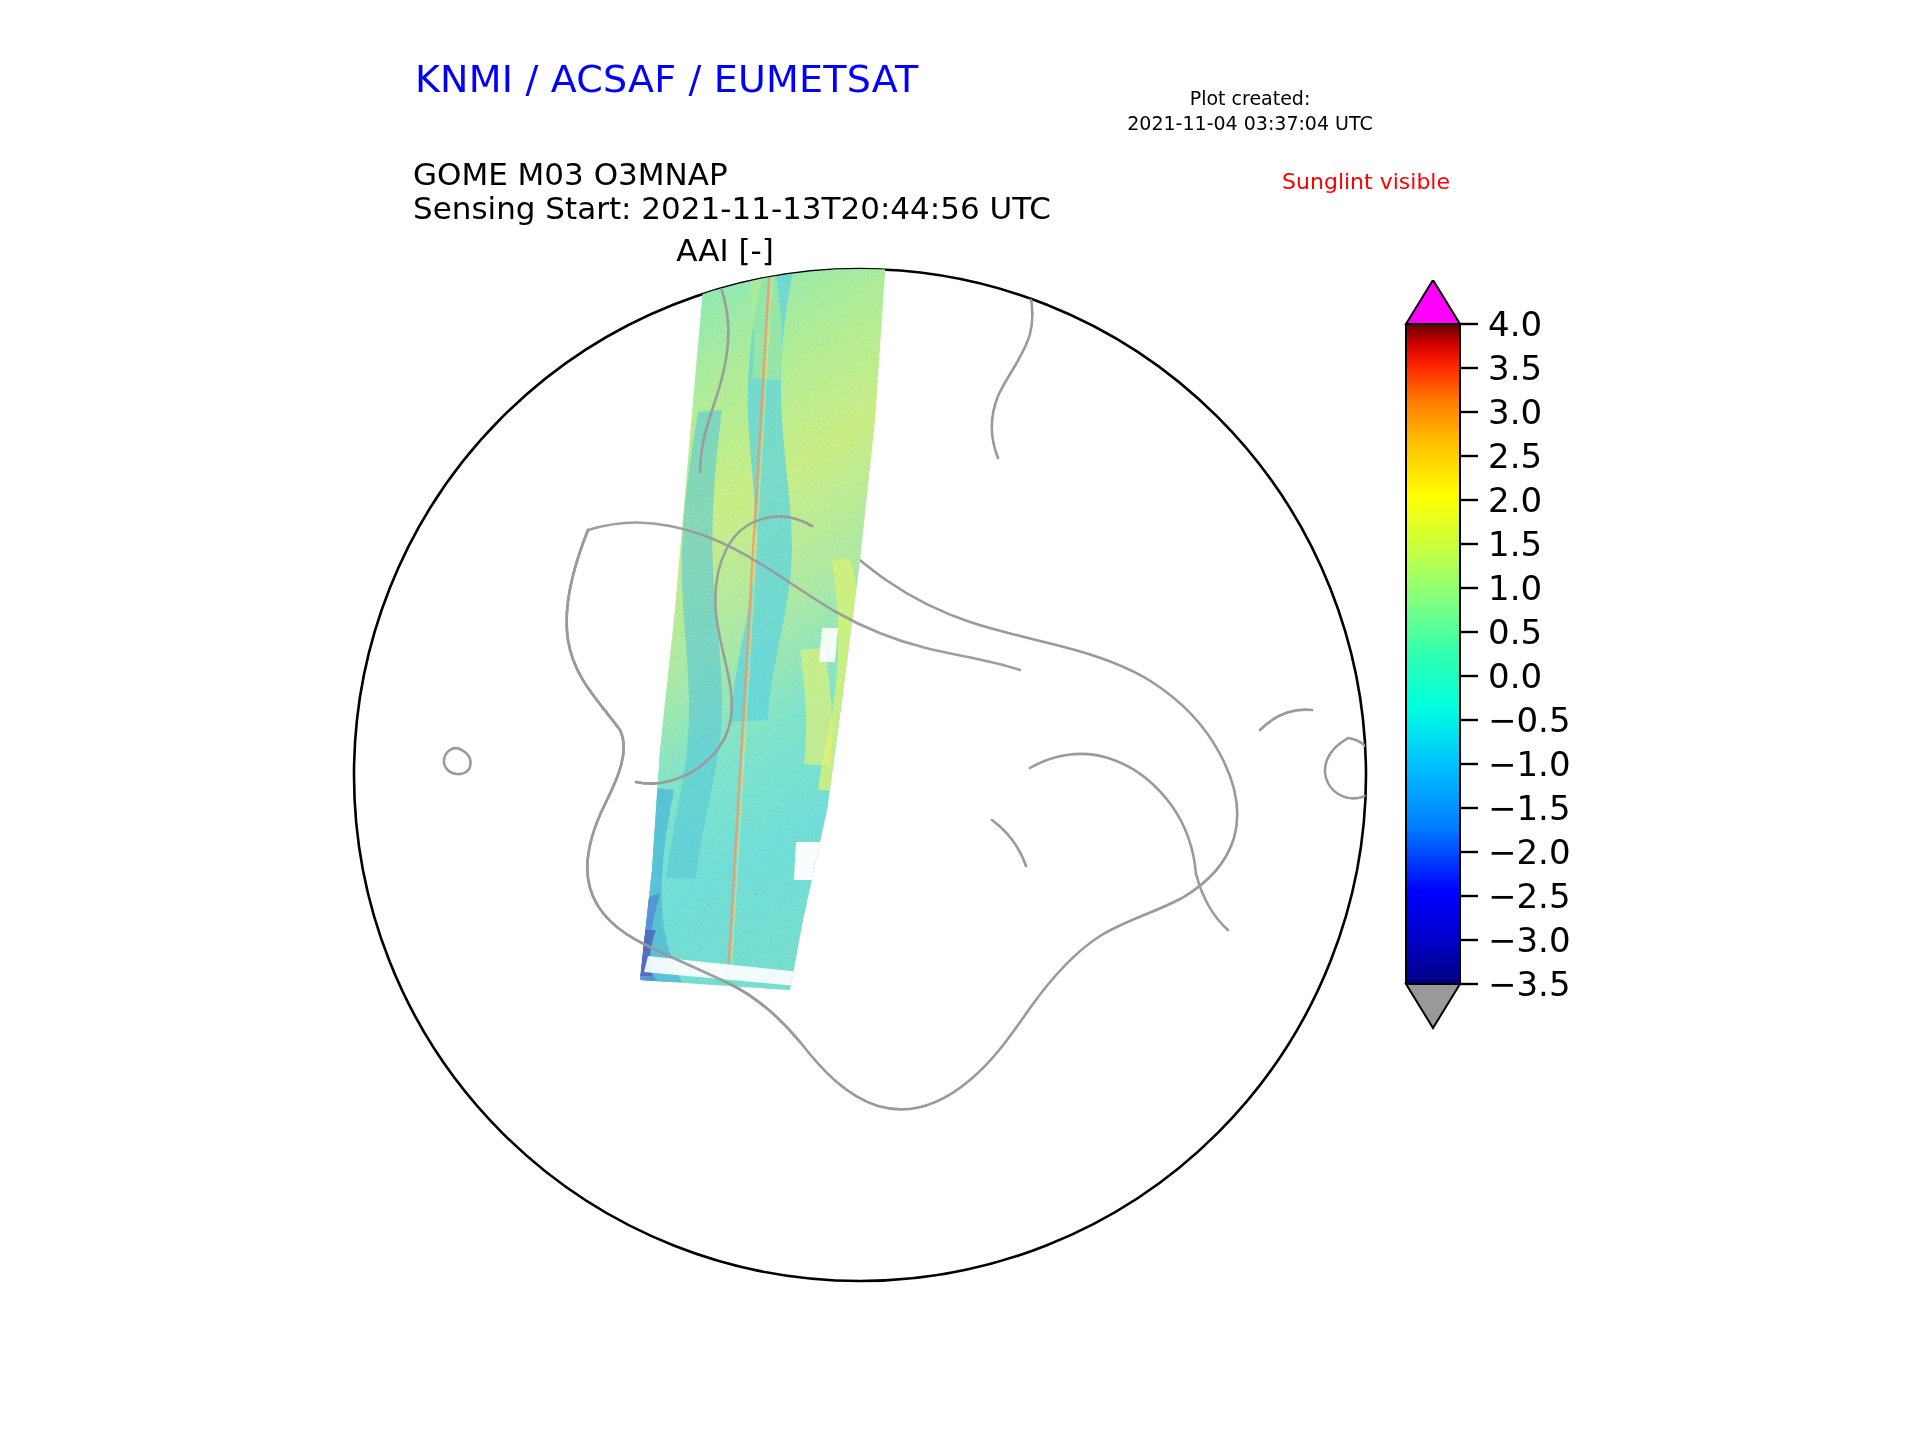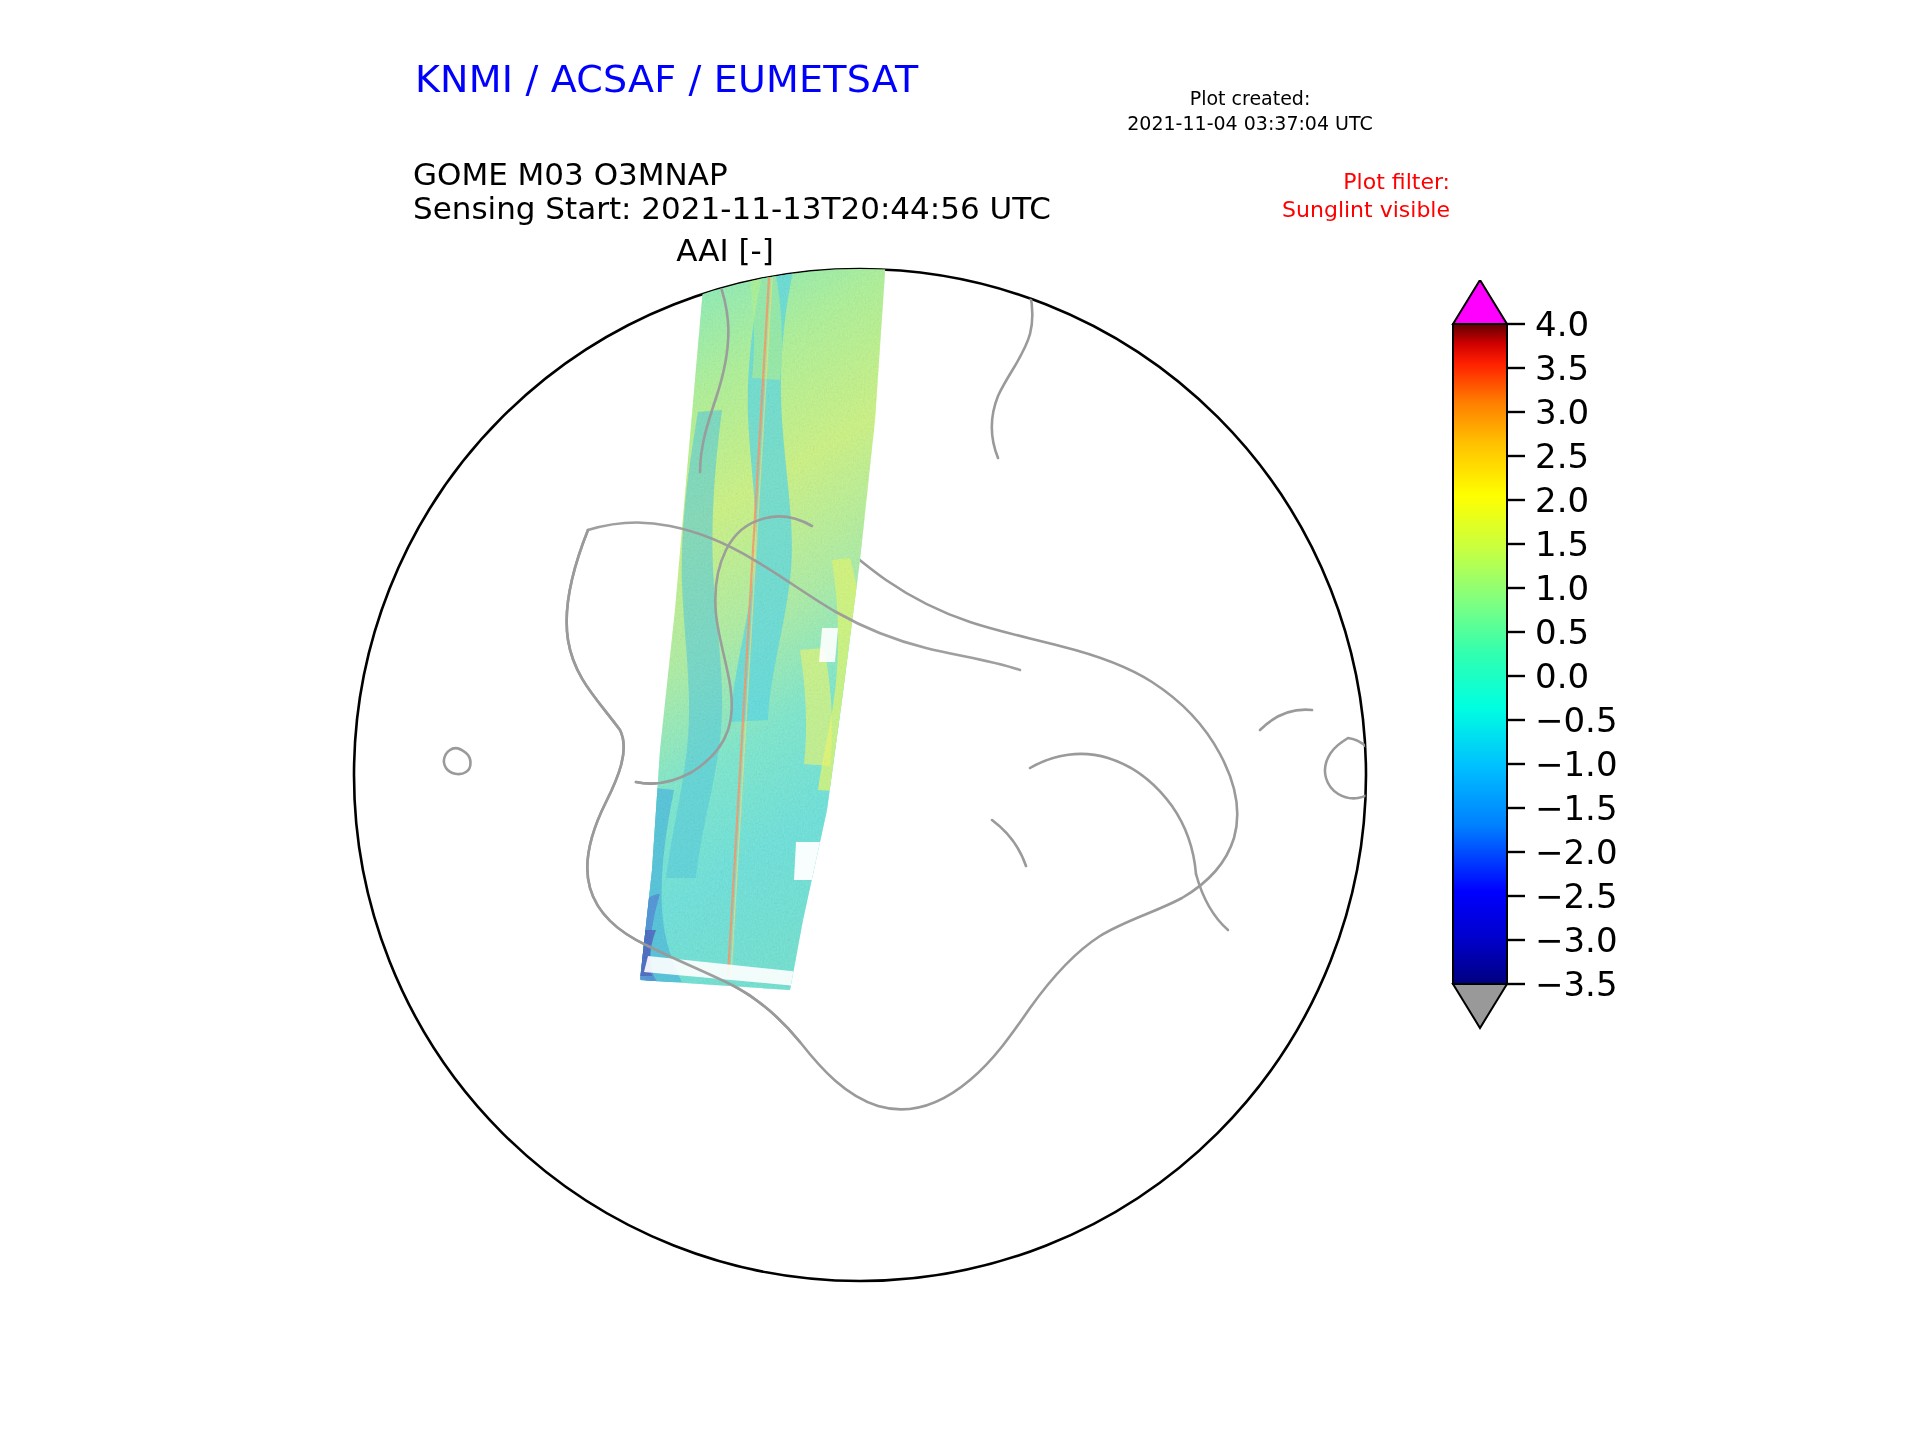--- a/index.html
+++ b/index.html
@@ -16,38 +16,37 @@
 
   #created-block{left:1040px;top:62px;width:420px;text-align:center;font-size:19px;line-height:25px;white-space:nowrap;margin-top:24px;}
 
   #filter-block{left:1030px;top:168px;width:420px;text-align:right;font-size:22px;line-height:28px;color:#ff0000;white-space:nowrap;}
 
   
   #map-area{left:330px;top:230px;width:1120px;height:1120px;}
   #map-svg{display:block;}
 
   
-  #cbar-area{left:1427px;top:280px;width:260px;height:790px;text-align:right;}
+  #cbar-area{left:1380px;top:280px;width:260px;height:790px;text-align:right;}
   #cbar-svg{display:block;}
 </style>
 </head>
 <body>
 
 <div class="abs" id="org-title">KNMI / ACSAF / EUMETSAT</div>
 <div class="abs" id="product-line">GOME M03 O3MNAP</div>
 <div class="abs" id="sensing-line">Sensing Start: 2021-11-13T20:44:56 UTC</div>
 <div class="abs" id="aai-title">AAI [-]</div>
 
 <div class="abs" id="created-block">
   <div>Plot created:</div>
   <div>2021-11-04 03:37:04 UTC</div>
 </div>
 
 <div class="abs" id="filter-block">
-  <div>Plot filter:</div>
   <div>Sunglint visible</div>
 </div>
 
 <div class="abs" id="map-area">
   <svg id="map-svg" width="1120" height="1120" viewBox="0 0 1120 1120">
     <defs>
       <clipPath id="globeClip">
         <circle cx="530" cy="545" r="506"></circle>
       </clipPath>
       <clipPath id="swathClip">

